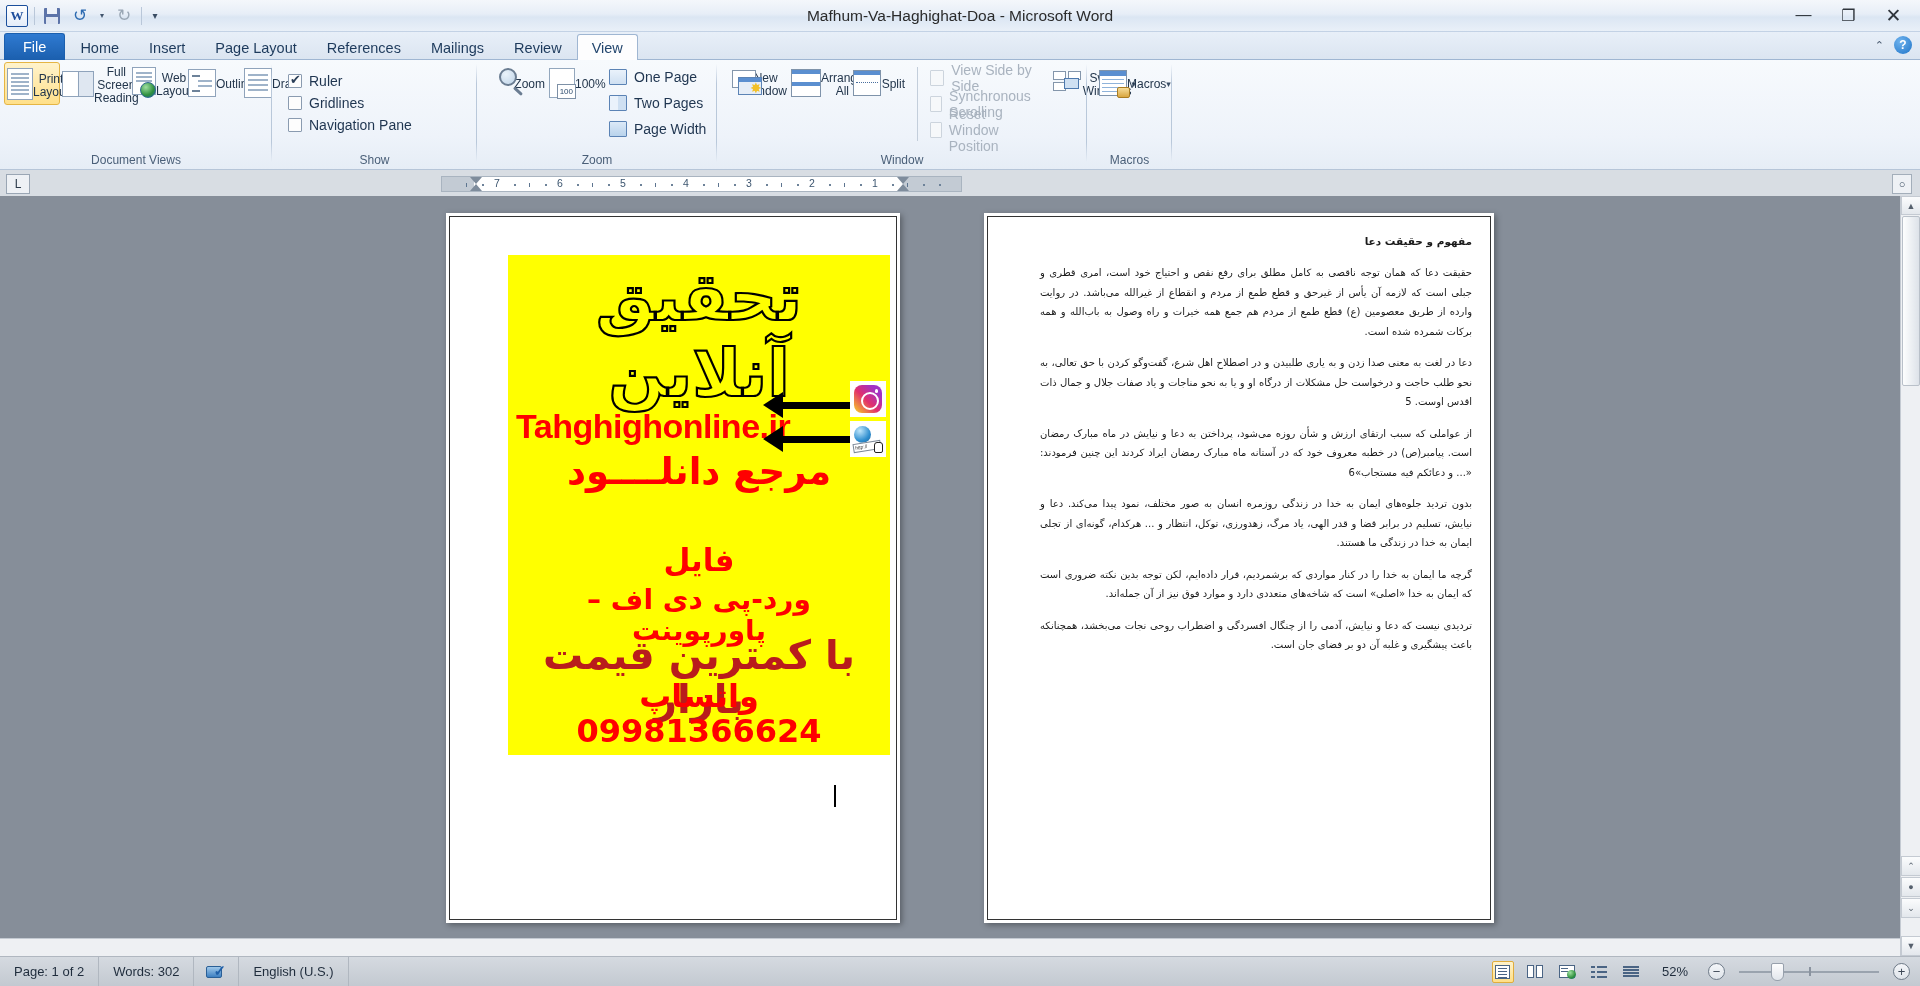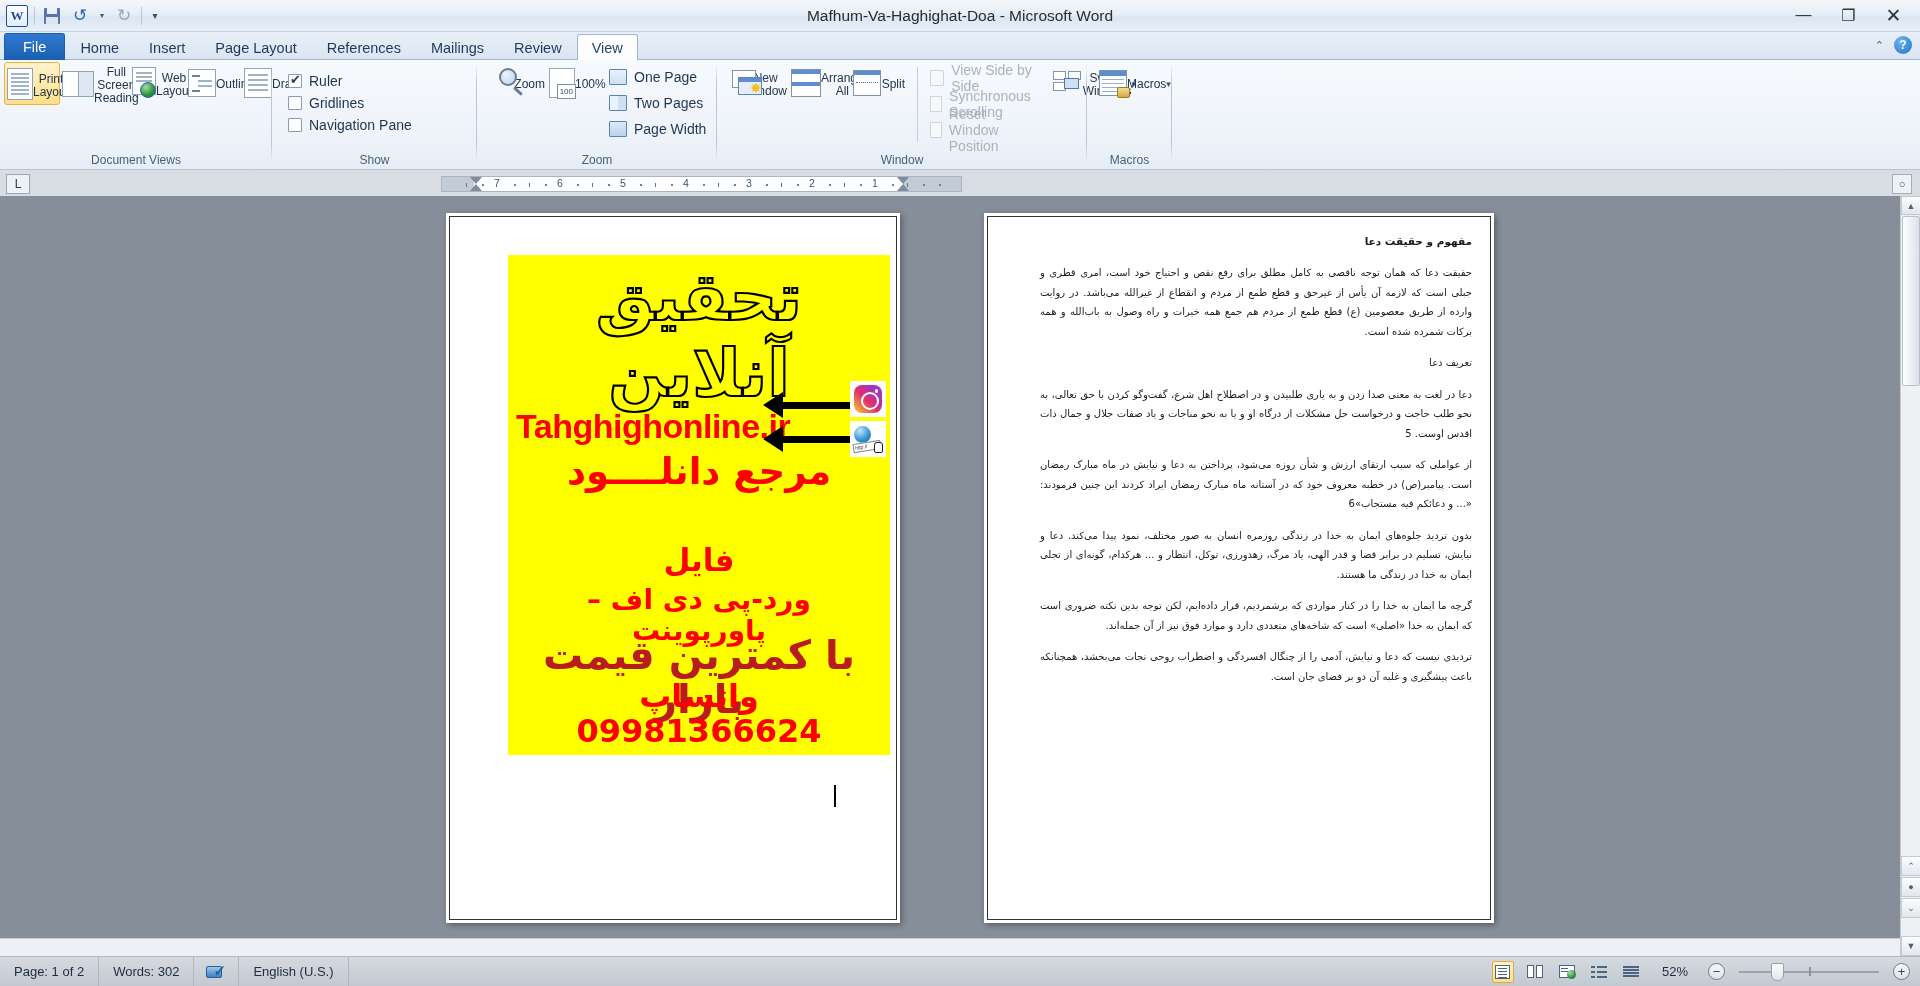--- a/index.html
+++ b/index.html
@@ -659,21 +659,20 @@
           </div>
         </div>
         <div class="caret"></div>
       </div>
 
       <div class="page" id="page2">
         <div class="inner-border"></div>
         <div class="p2-body">
           <div class="p2-title">مفهوم و حقیقت دعا</div>
           <p class="p2-p">حقیقت دعا که همان توجه ناقصی به کامل مطلق برای رفع نقص و احتیاج خود است، امری قطری و جبلی است که لازمه آن یأس از غیرحق و قطع طمع از مردم و انقطاع از غیرالله می‌باشد. در روایت وارده از طریق معصومین (ع) قطع طمع از مردم هم جمع همه خیرات و راه وصول به باب‌الله و همه برکات شمرده شده است.</p>
-          <p class="p2-p center">تعریف دعا</p>
           <p class="p2-p">دعا در لغت به معنی صدا زدن و به یاری طلبیدن و در اصطلاح اهل شرع، گفت‌وگو کردن با حق تعالی، به نحو طلب حاجت و درخواست حل مشکلات از درگاه او و یا به نحو مناجات و یاد صفات جلال و جمال ذات اقدس اوست. 5</p>
           <p class="p2-p">از عواملی که سبب ارتقای ارزش و شأن روزه می‌شود، پرداختن به دعا و نیایش در ماه مبارک رمضان است. پیامبر(ص) در خطبه معروف خود که در آستانه ماه مبارک رمضان ایراد کردند این چنین فرمودند: «... و دعائکم فیه مستجاب»6</p>
           <p class="p2-p">بدون تردید جلوه‌های ایمان به خدا در زندگی روزمره انسان به صور مختلف، نمود پیدا می‌کند. دعا و نیایش، تسلیم در برابر قضا و قدر الهی، یاد مرگ، زهدورزی، توکل، انتظار و ... هرکدام، گونه‌ای از تجلی ایمان به خدا در زندگی ما هستند.</p>
           <p class="p2-p">گرچه ما ایمان به خدا را در کنار مواردی که برشمردیم، قرار داده‌ایم، لکن توجه بدین نکته ضروری است که ایمان به خدا «اصلی» است که شاخه‌های متعددی دارد و موارد فوق نیز از آن جمله‌اند.</p>
           <p class="p2-p">تردیدی نیست که دعا و نیایش، آدمی را از چنگال افسردگی و اضطراب روحی نجات می‌بخشد، همچنانکه باعث پیشگیری و غلبه آن دو بر فضای جان است.</p>
         </div>
       </div>
 
     </div>
   </div>

